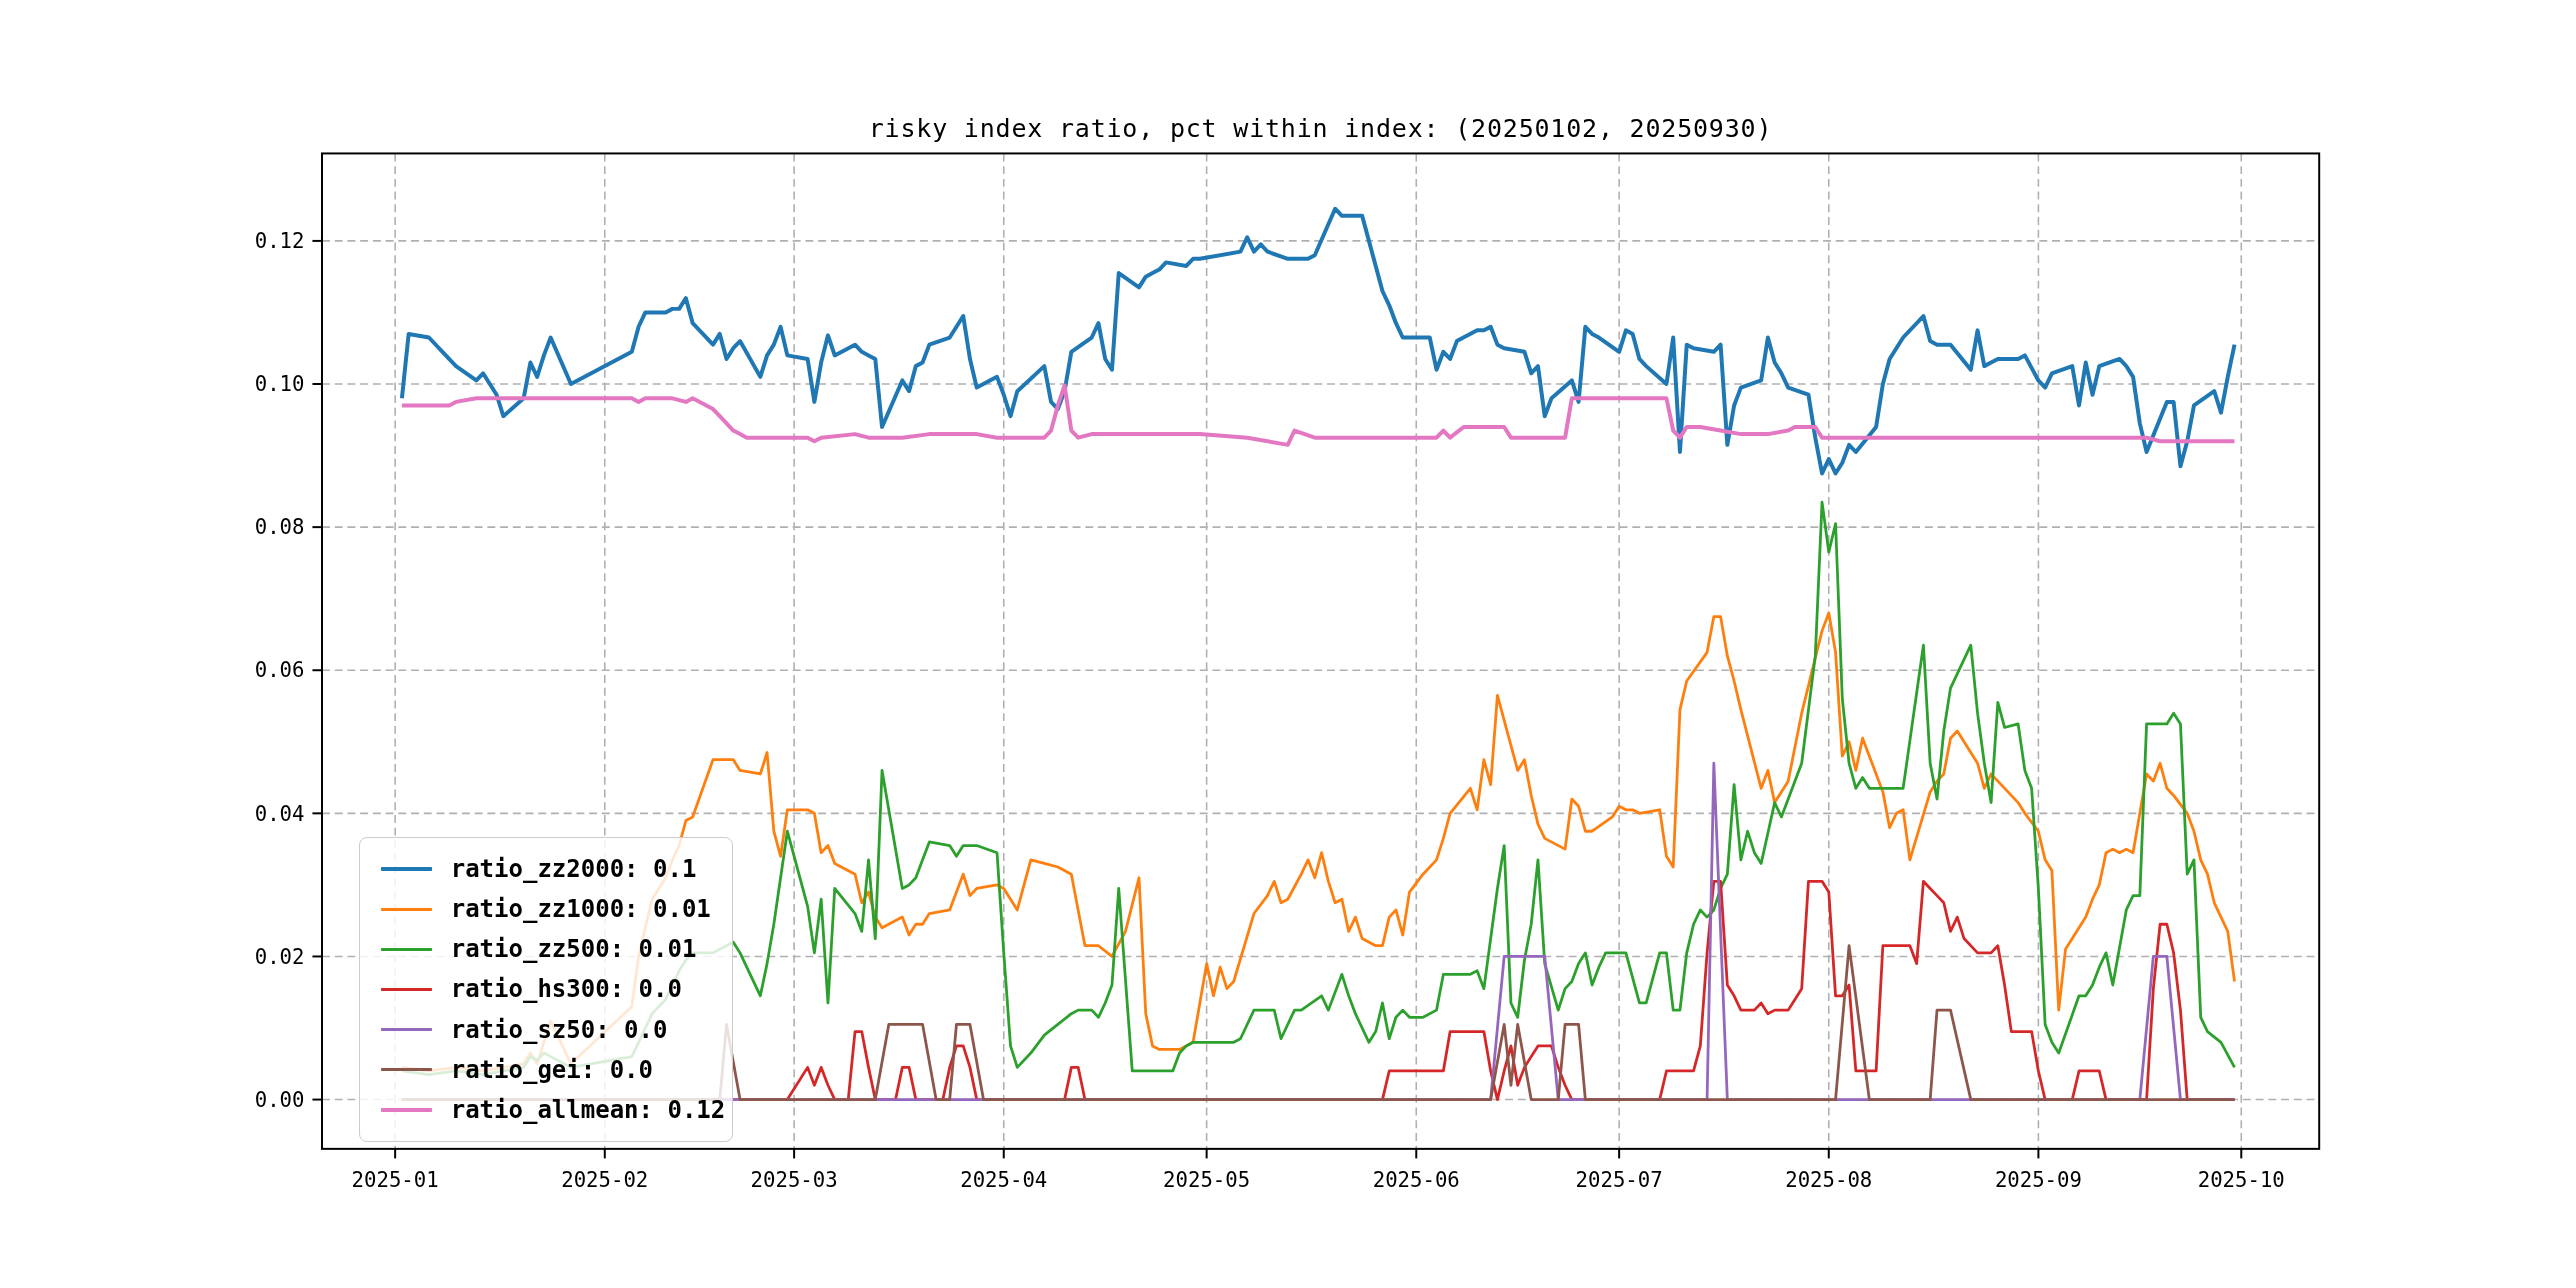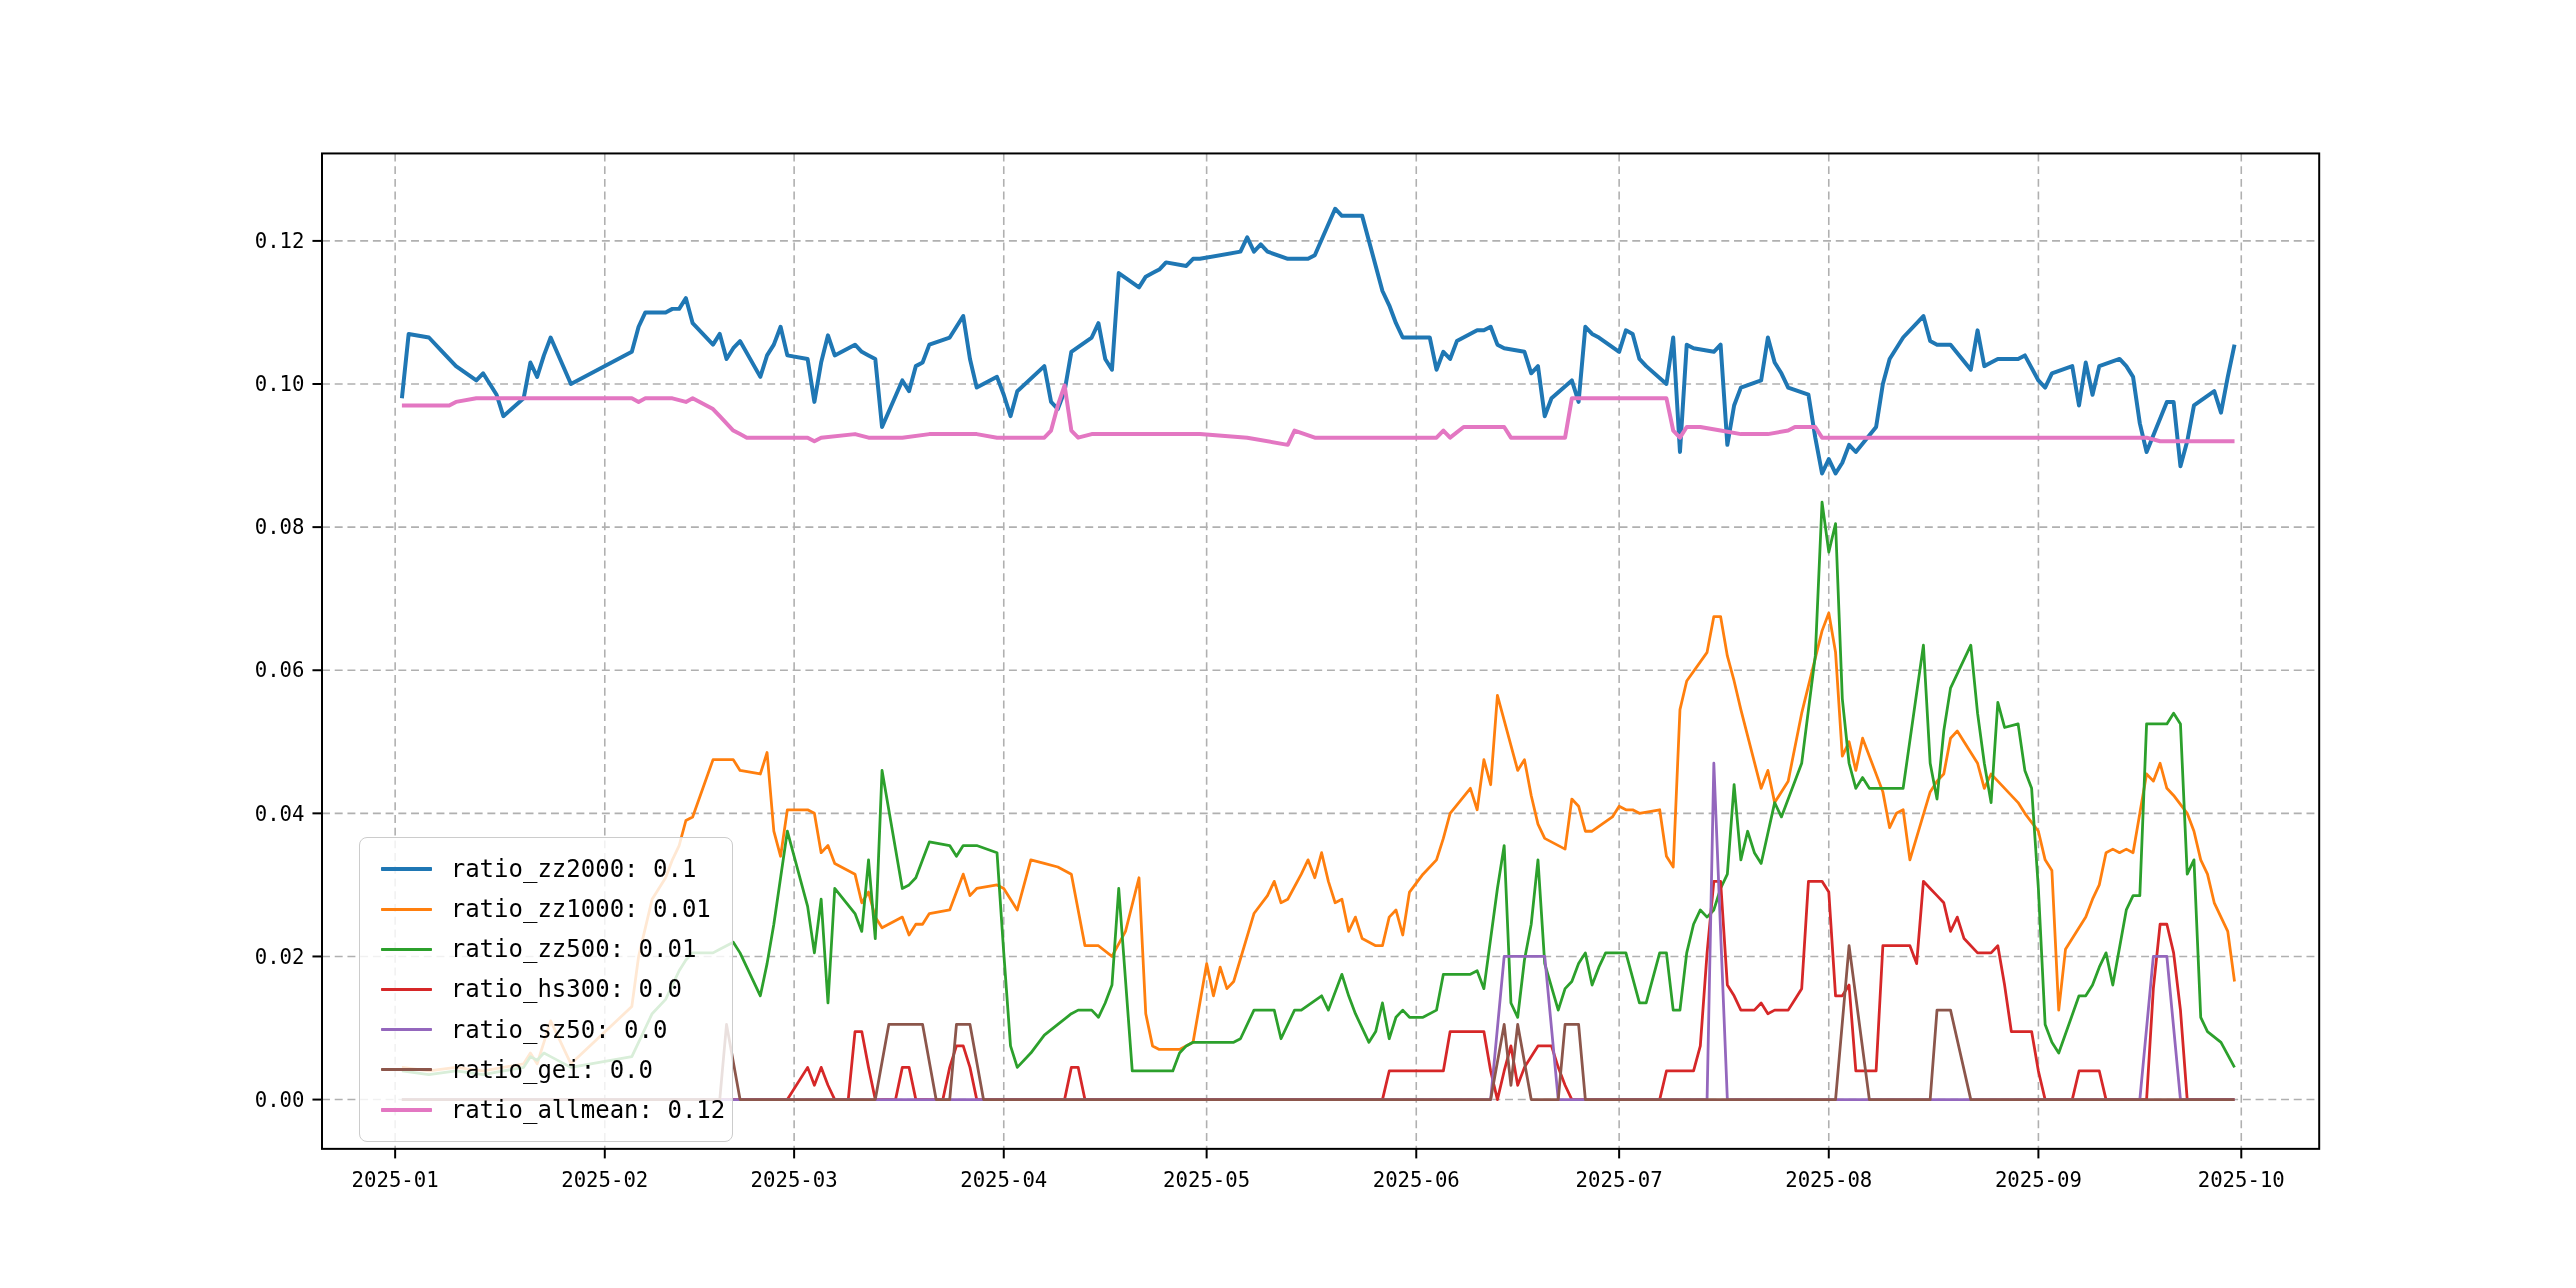--- a/index.html
+++ b/index.html
@@ -5,21 +5,21 @@
   html,body{margin:0;padding:0;background:#ffffff;}
   #figure{position:relative;width:2576px;height:1288px;background:#ffffff;
           font-family:"DejaVu Sans Mono","Liberation Mono",monospace;}
   #chart-svg{position:absolute;left:0;top:0;}
   #chart-title{position:absolute;left:322px;top:114px;width:1997px;text-align:center;
                font-size:25px;color:#000;letter-spacing:0.8px;white-space:pre;}
   #legend{position:absolute;left:359px;top:837px;width:374px;height:305px;
           box-sizing:border-box;background:rgba(255,255,255,0.82);
           border:1.6px solid #cccccc;border-radius:8px;padding:11px 20.7px;
           display:flex;flex-direction:column;justify-content:space-around;}
-  .legend-row{display:flex;align-items:center;gap:19px;}
+  .legend-row{display:flex;align-items:center;gap:19px;font-weight:bold;}
   .legend-swatch{width:51px;flex:0 0 51px;border-radius:0.8px;}
   .legend-label{font-size:24px;color:#000;white-space:pre;}
 </style>
 </head>
 <body>
 
 <div id="figure">
   <svg id="chart-svg" width="2576" height="1288" viewBox="0 0 3240 1620">
       <line x1="497" x2="497" y1="193" y2="1445" stroke="#b0b0b0" stroke-width="2" stroke-dasharray="10 6"></line>
       <line x1="760.6703296703297" x2="760.6703296703297" y1="193" y2="1445" stroke="#b0b0b0" stroke-width="2" stroke-dasharray="10 6"></line>
@@ -74,20 +74,21 @@
       <text x="383" y="1032" text-anchor="end" font-size="26px" fill="#000" font-family="DejaVu Sans Mono, monospace">0.04</text>
       <line x1="393" x2="405" y1="843" y2="843" stroke="#000" stroke-width="2.5"></line>
       <text x="383" y="852" text-anchor="end" font-size="26px" fill="#000" font-family="DejaVu Sans Mono, monospace">0.06</text>
       <line x1="393" x2="405" y1="663" y2="663" stroke="#000" stroke-width="2.5"></line>
       <text x="383" y="672" text-anchor="end" font-size="26px" fill="#000" font-family="DejaVu Sans Mono, monospace">0.08</text>
       <line x1="393" x2="405" y1="483" y2="483" stroke="#000" stroke-width="2.5"></line>
       <text x="383" y="492" text-anchor="end" font-size="26px" fill="#000" font-family="DejaVu Sans Mono, monospace">0.10</text>
       <line x1="393" x2="405" y1="303" y2="303" stroke="#000" stroke-width="2.5"></line>
       <text x="383" y="312" text-anchor="end" font-size="26px" fill="#000" font-family="DejaVu Sans Mono, monospace">0.12</text>
     </svg>
+  <div id="chart-title">risky index ratio, pct within index: (20250102, 20250930)</div>
   <div id="legend">
       <div class="legend-row">
         <span class="legend-swatch" style="background: rgb(31, 119, 180); height: 4px;"></span>
         <span class="legend-label">ratio_zz2000: 0.1</span>
       </div>
       <div class="legend-row">
         <span class="legend-swatch" style="background: rgb(255, 127, 14); height: 2.8px;"></span>
         <span class="legend-label">ratio_zz1000: 0.01</span>
       </div>
       <div class="legend-row">

